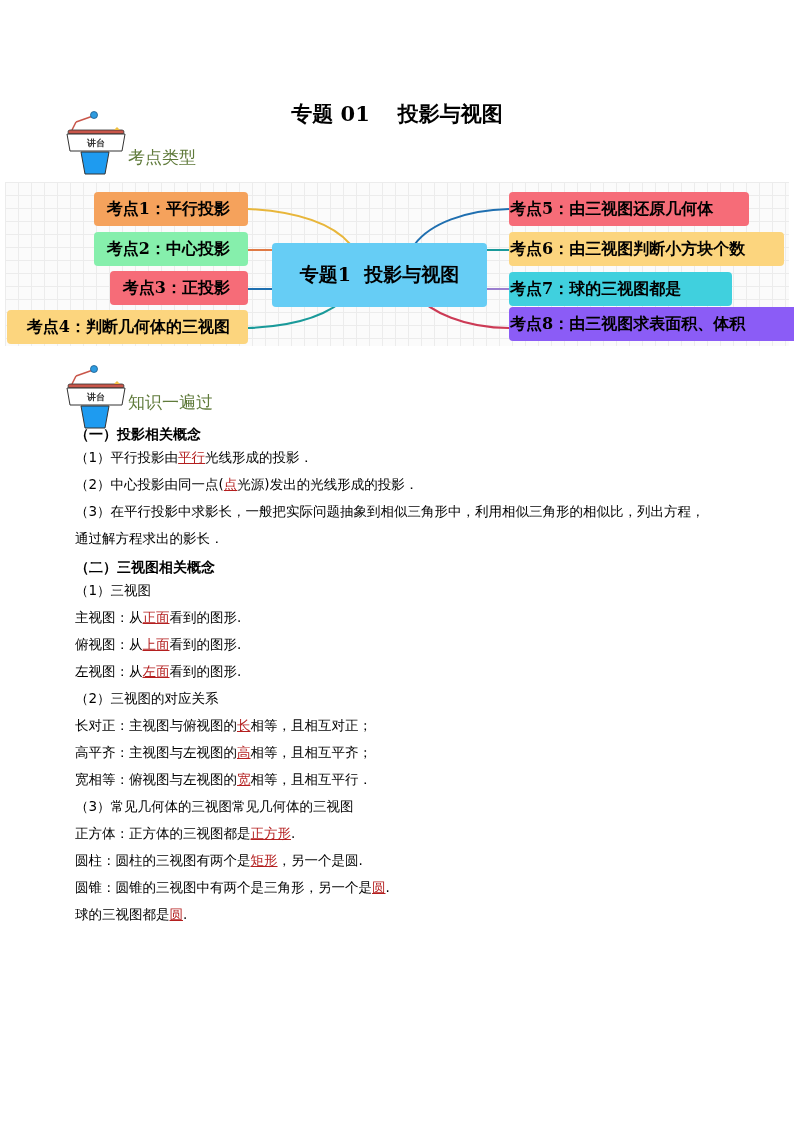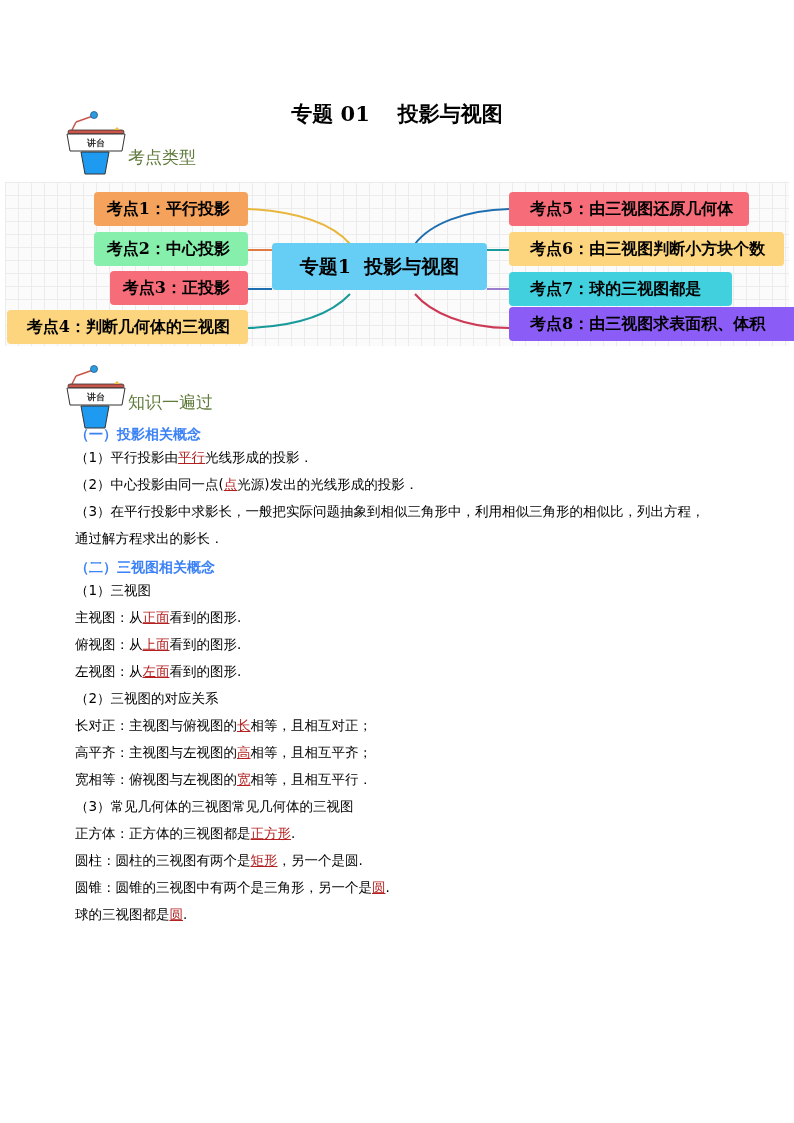--- a/index.html
+++ b/index.html
@@ -14,27 +14,27 @@
   .mindmap { position: absolute; left: 5px; top: 182px; width: 784px; height: 164px;
              background-color: #fbfbfb;
              background-image: linear-gradient(#ececec 1px, transparent 1px),
                                linear-gradient(90deg, #ececec 1px, transparent 1px);
              background-size: 13px 13px; }
   .mm-lines { position: absolute; left: 0; top: 0; }
   .node { position: absolute; height: 34px; border-radius: 4px; box-sizing: border-box;
           display: flex; align-items: center; font-weight: bold; font-size: 16px;
           font-family: "DejaVu Serif", "Liberation Serif", serif; white-space: nowrap; }
   .node.left { justify-content: flex-end; padding-right: 18px; }
-  .node.right { justify-content: flex-start; padding-left: 21px; }
-  .center-node { position: absolute; left: 272px; top: 243px; width: 215px; height: 47px;
+  .node.right { justify-content: flex-start; padding-left: 1px; }
+  .center-node { position: absolute; left: 272px; top: 243px; width: 215px; height: 64px;
                  background: #66cdf5; border-radius: 4px; display: flex; align-items: center;
                  justify-content: center; font-weight: bold; font-size: 19px;
                  font-family: "DejaVu Serif", "Liberation Serif", serif; }
   .line { position: absolute; left: 75px; white-space: nowrap; font-size: 13.5px; }
-  .sub-heading { color: #3b82f6; font-weight: bold; font-size: 14px;
+  .sub-heading { color: #000000; font-weight: bold; font-size: 14px;
                  font-family: "DejaVu Serif", "Liberation Serif", serif; }
   .hl { color: #b41f1f; text-decoration: underline; text-decoration-color: #b41f1f; }
 </style>
 </head>
 <body>
 
 <div class="title">
   <span style="margin-left:0">专题 01</span><span>投影与视图</span>
 </div>
 

